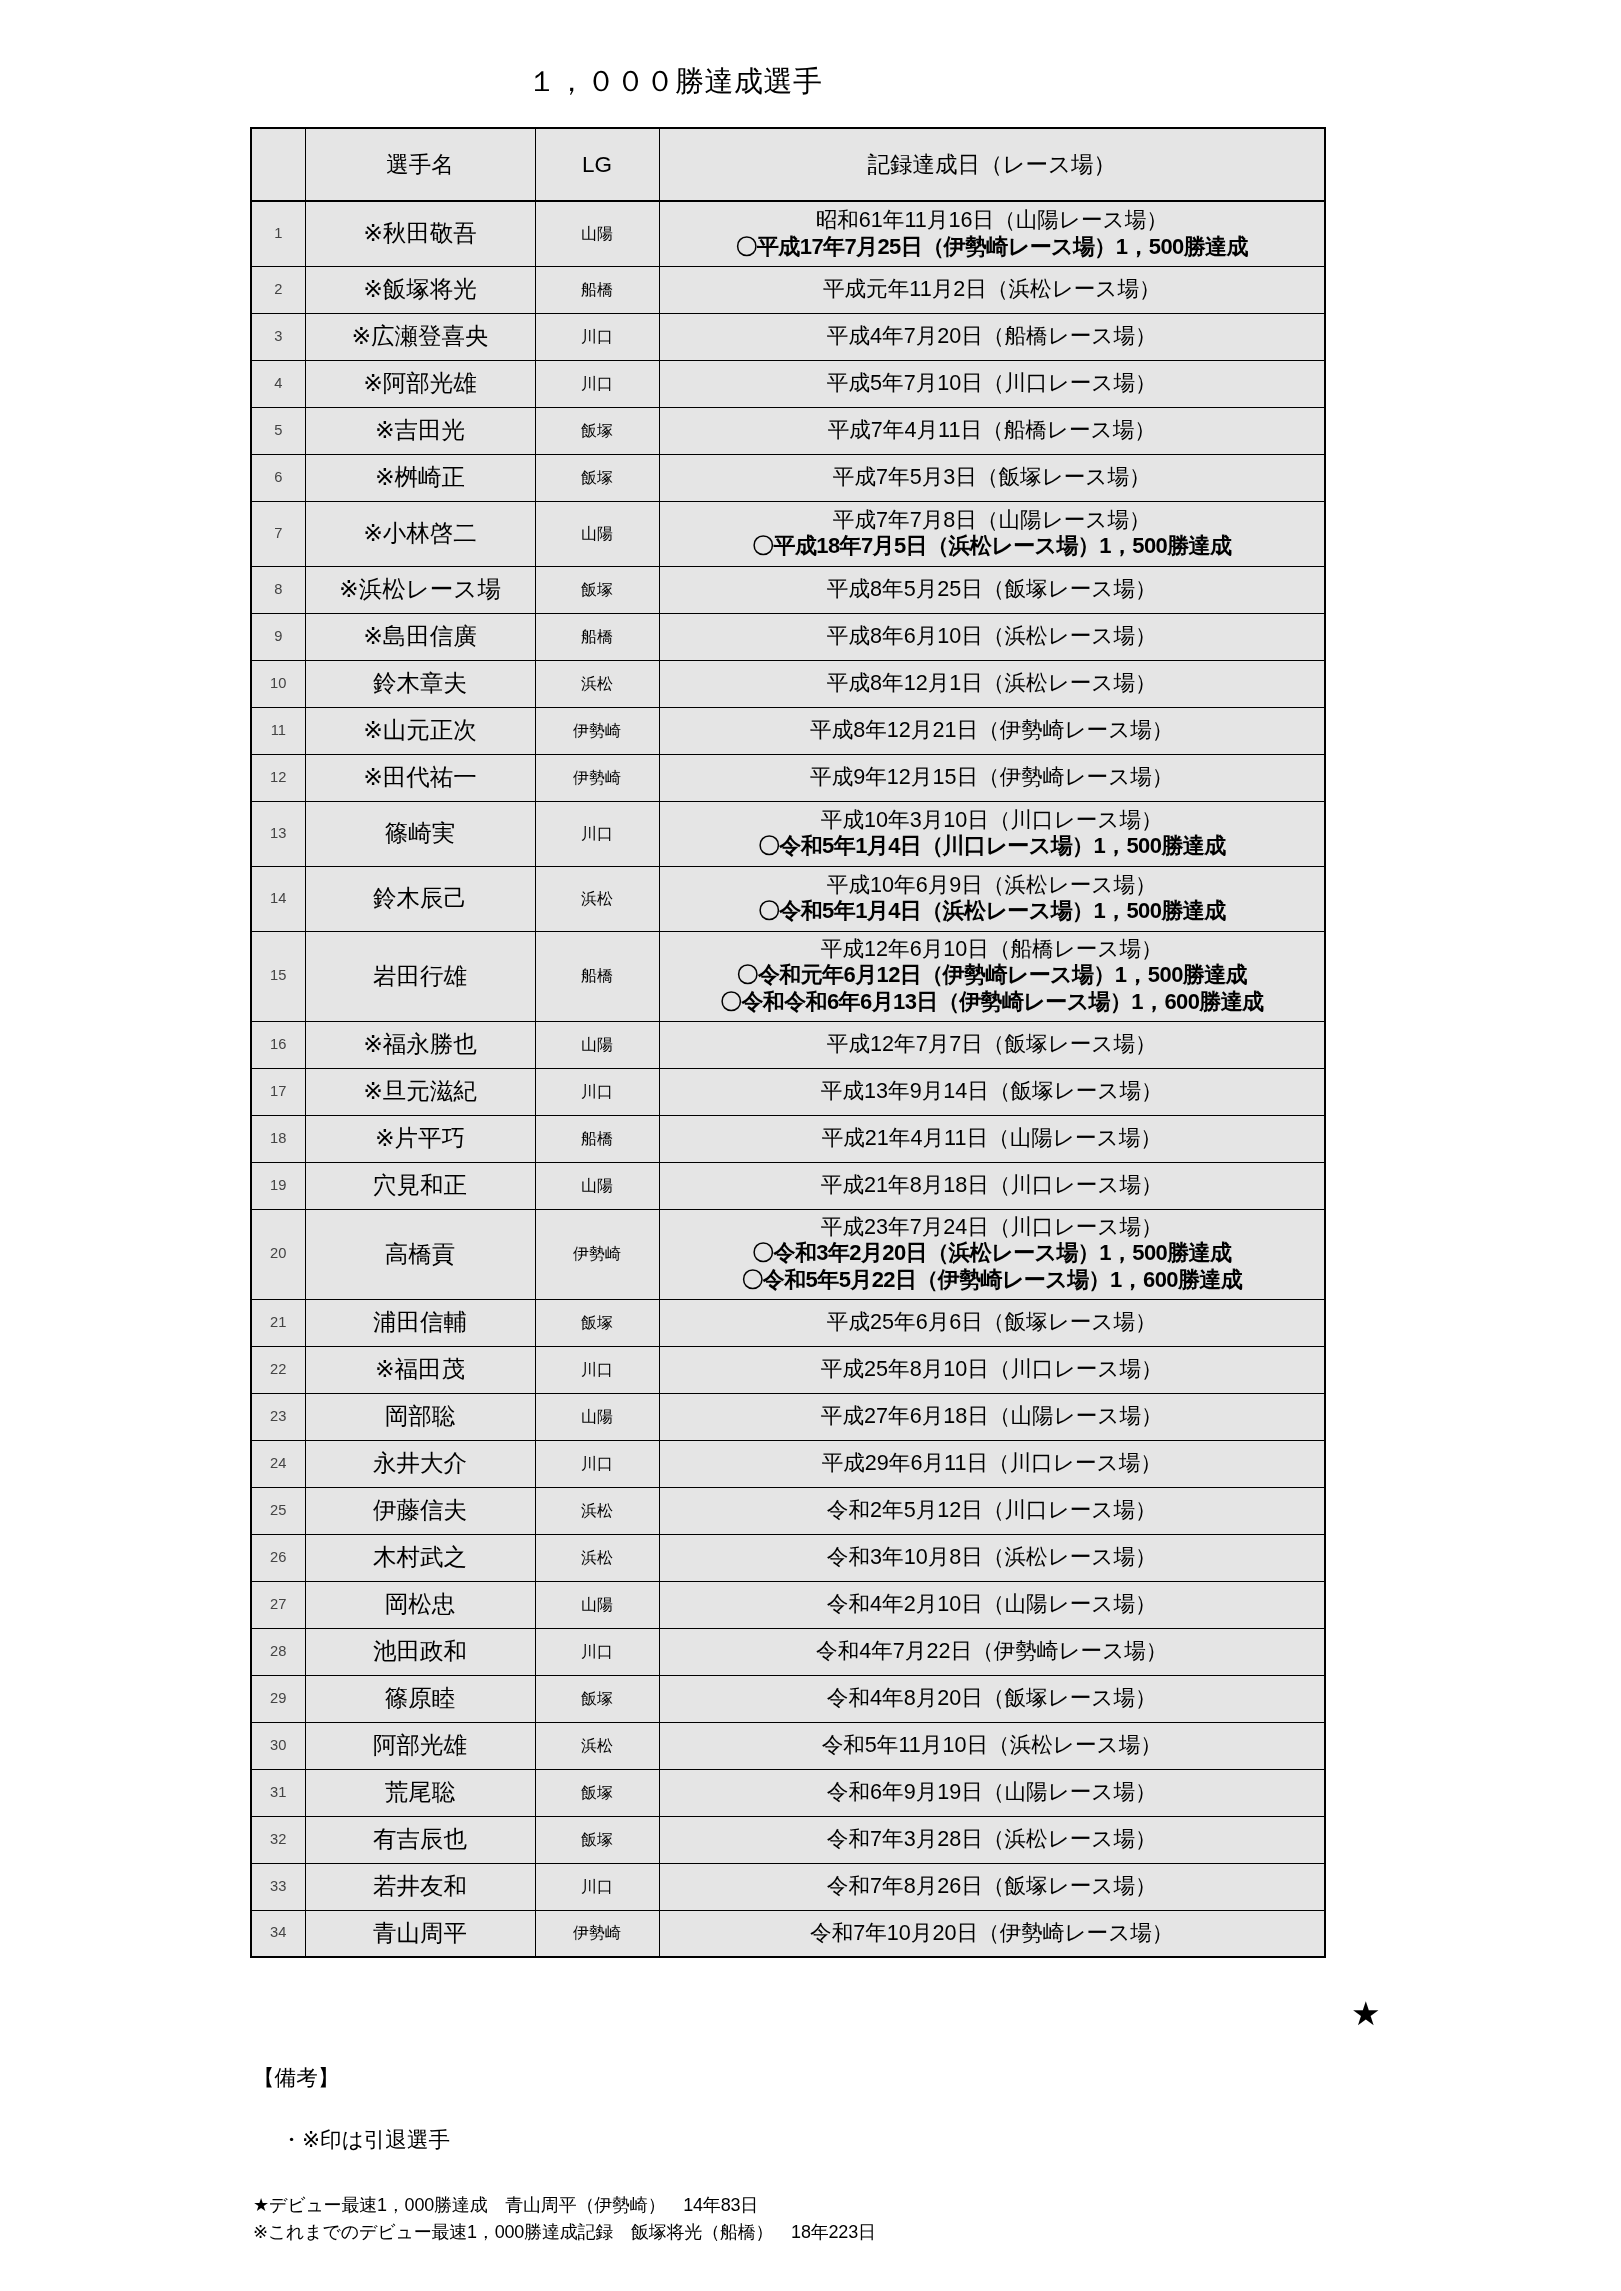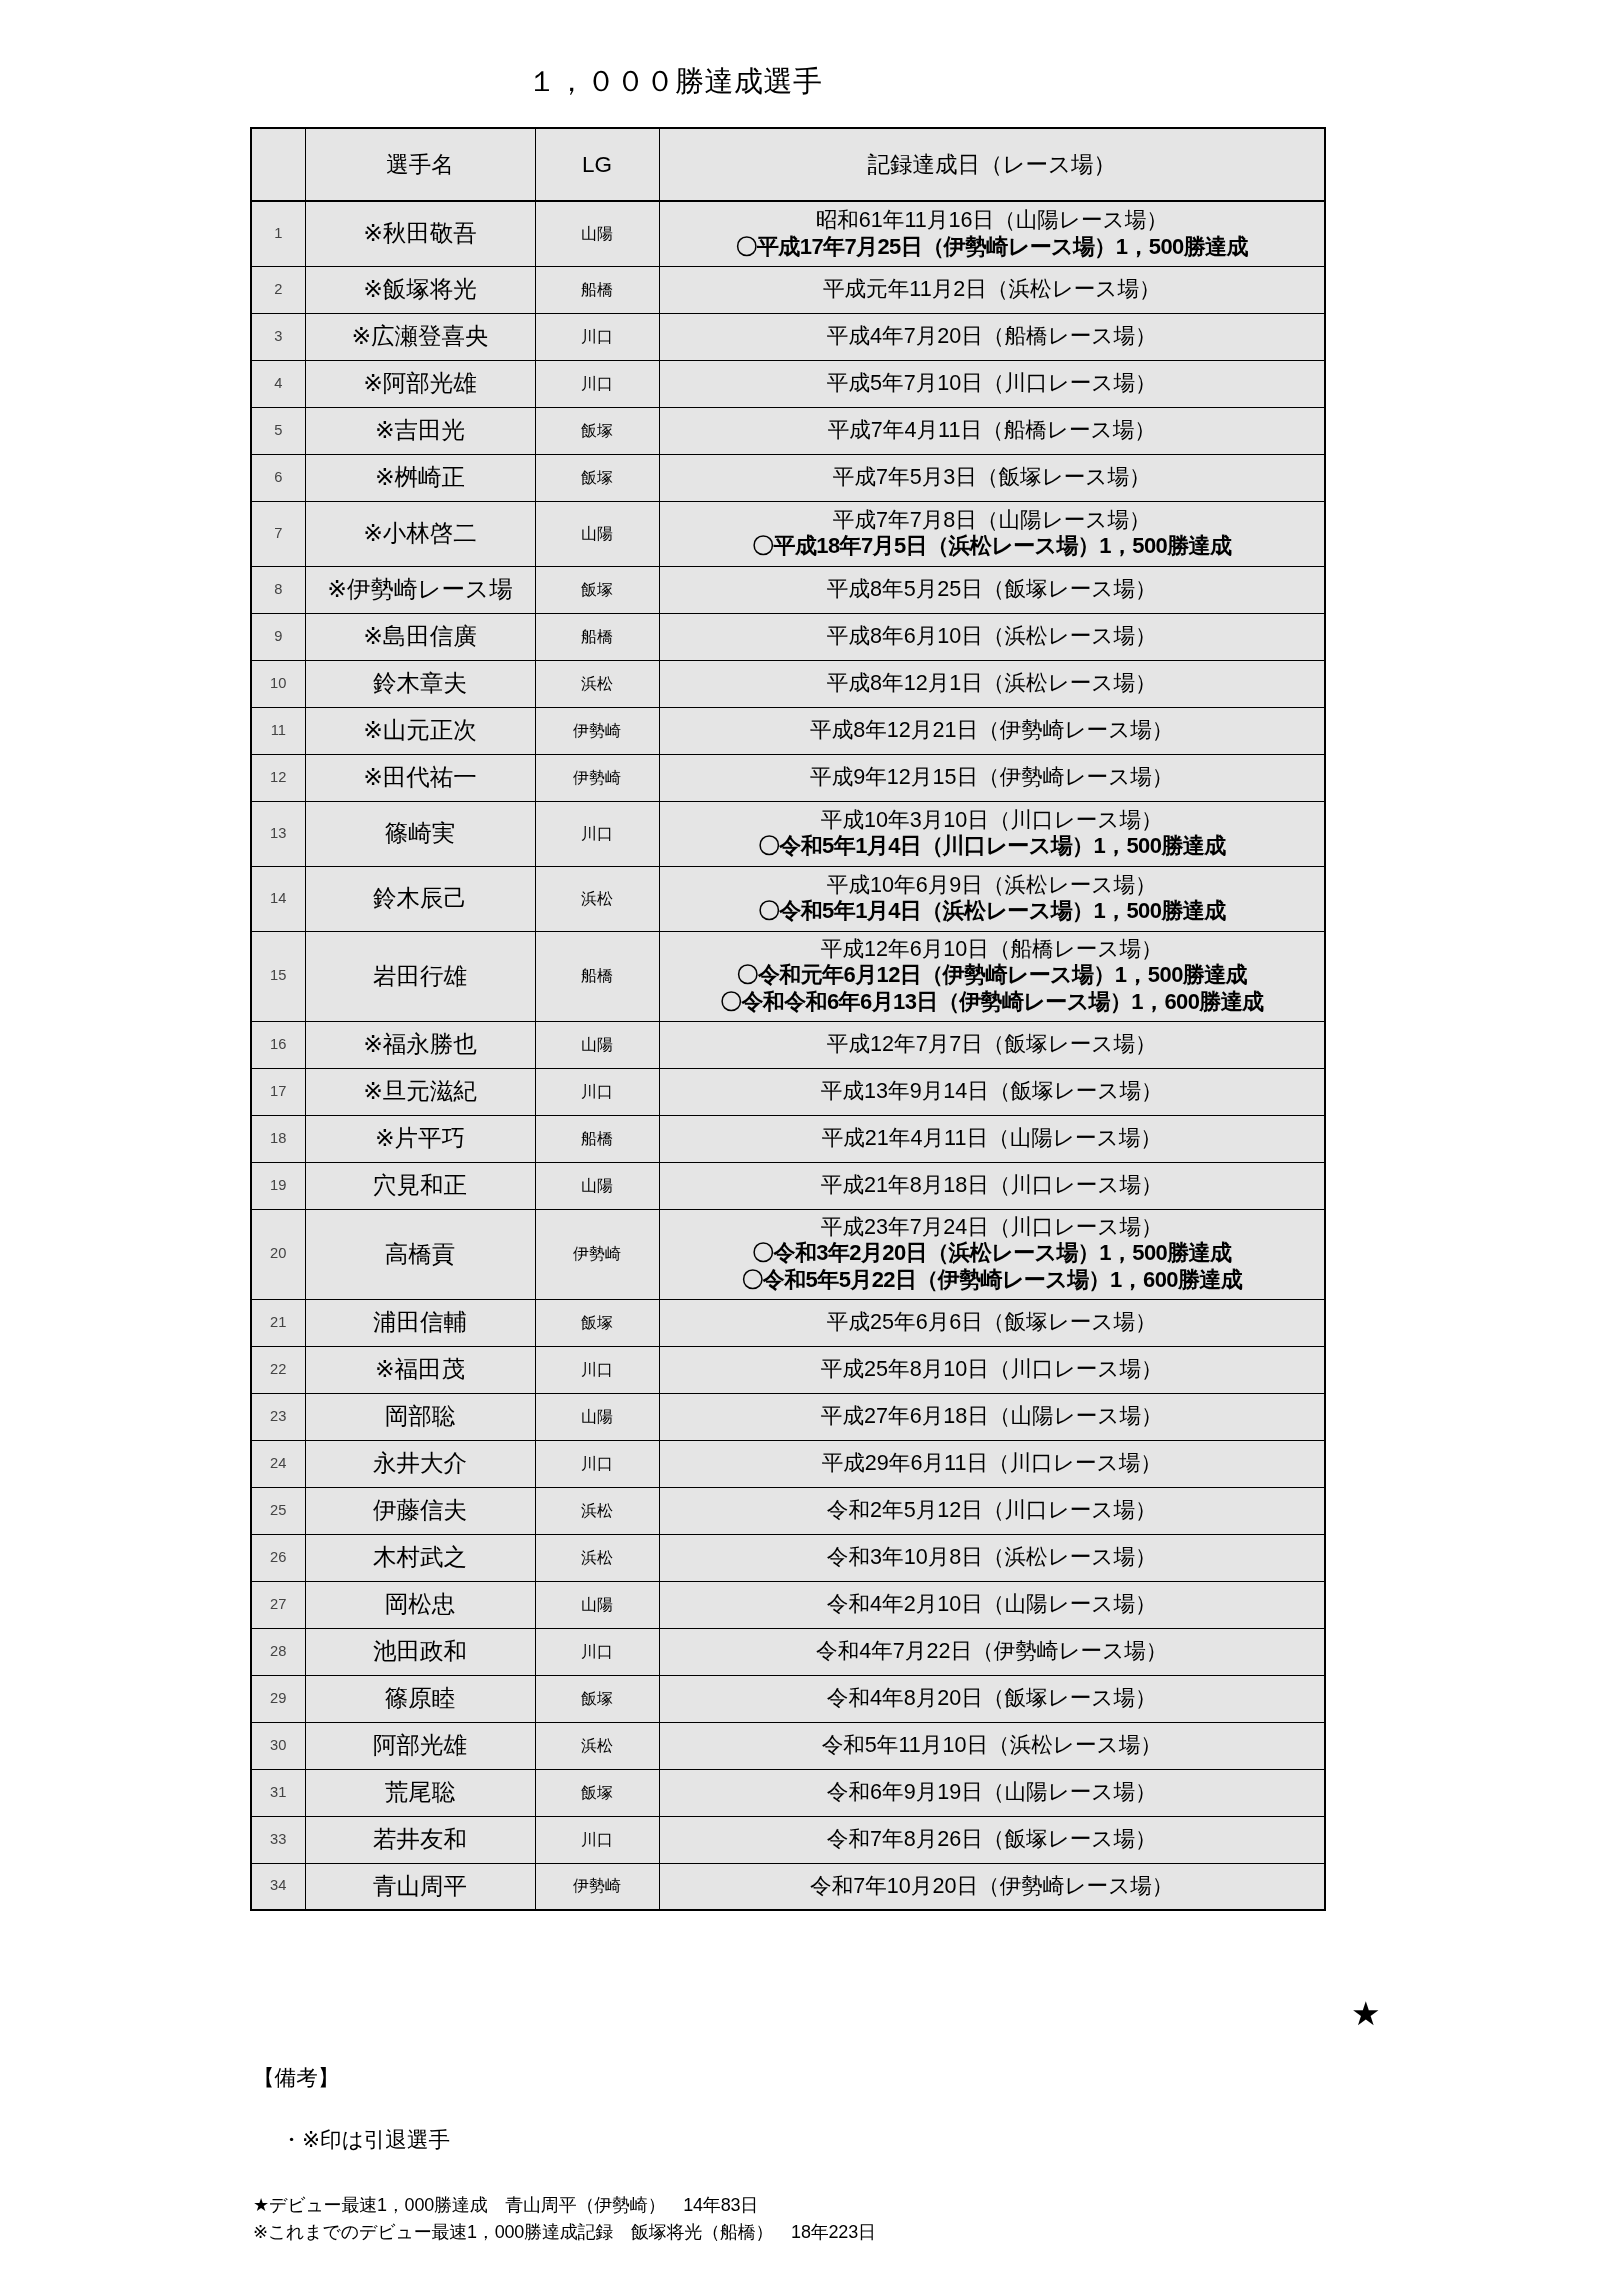--- a/index.html
+++ b/index.html
@@ -209,21 +209,21 @@
             <td class="no">7</td>
             <td class="name">※小林啓二</td>
             <td class="lg">山陽</td>
             <td class="rec">
               <span class="rec-main">平成7年7月8日（山陽レース場）</span>
               <span class="rec-sub">〇平成18年7月5日（浜松レース場）1，500勝達成</span>
             </td>
           </tr>
           <tr>
             <td class="no">8</td>
-            <td class="name">※伊勢崎レース場</td>
+            <td class="name">※浜松レース場</td>
             <td class="lg">飯塚</td>
             <td class="rec">
               <span class="rec-main">平成8年5月25日（飯塚レース場）</span>
             </td>
           </tr>
           <tr>
             <td class="no">9</td>
             <td class="name">※島田信廣</td>
             <td class="lg">船橋</td>
             <td class="rec">
@@ -403,20 +403,28 @@
             <td class="rec">
               <span class="rec-main">令和5年11月10日（浜松レース場）</span>
             </td>
           </tr>
           <tr>
             <td class="no">31</td>
             <td class="name">荒尾聡</td>
             <td class="lg">飯塚</td>
             <td class="rec">
               <span class="rec-main">令和6年9月19日（山陽レース場）</span>
+            </td>
+          </tr>
+          <tr>
+            <td class="no">32</td>
+            <td class="name">有吉辰也</td>
+            <td class="lg">飯塚</td>
+            <td class="rec">
+              <span class="rec-main">令和7年3月28日（浜松レース場）</span>
             </td>
           </tr>
           <tr>
             <td class="no">33</td>
             <td class="name">若井友和</td>
             <td class="lg">川口</td>
             <td class="rec">
               <span class="rec-main">令和7年8月26日（飯塚レース場）</span>
             </td>
           </tr>

